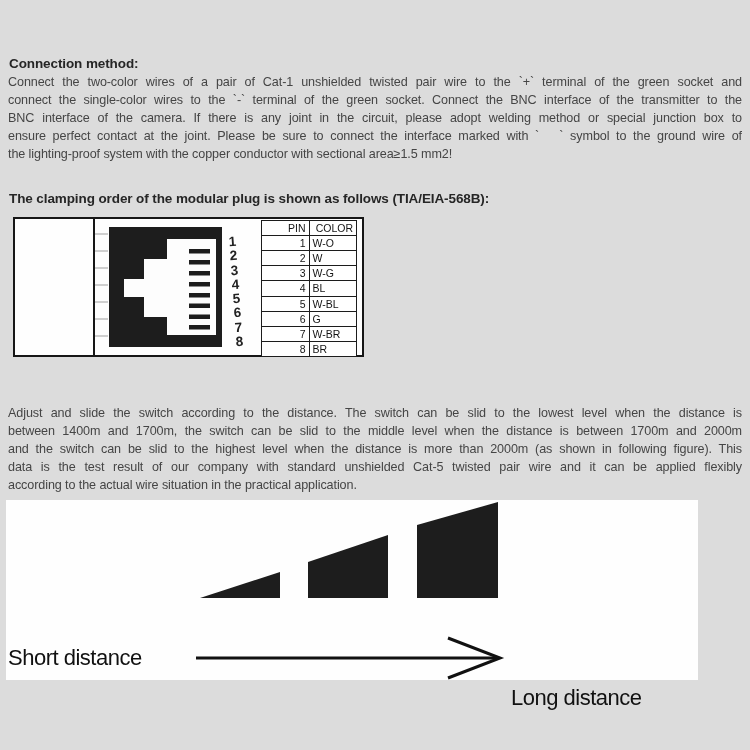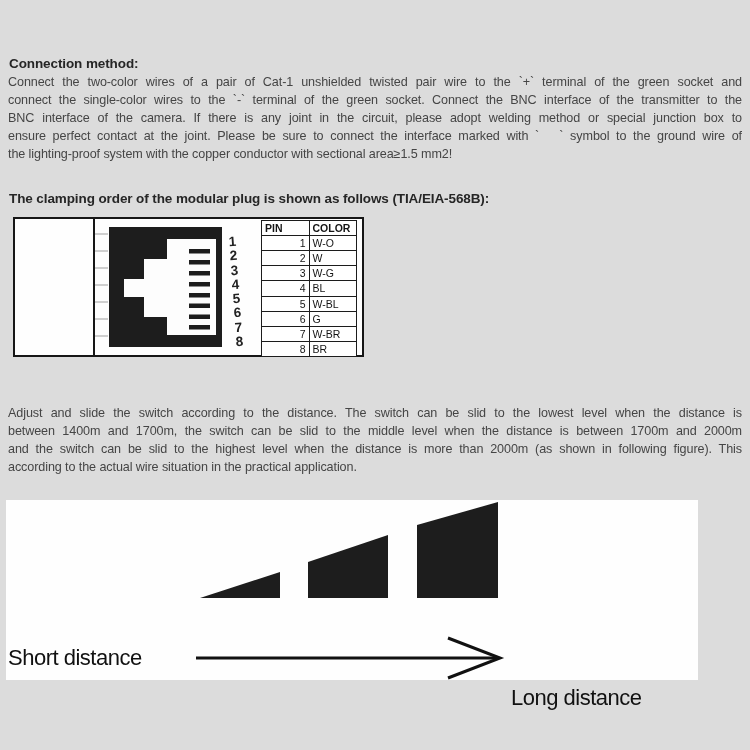--- a/index.html
+++ b/index.html
@@ -66,21 +66,21 @@
   table.pin-table{
     position:absolute;left:246px;top:1px;width:96px;height:137px;
     border-collapse:collapse;table-layout:fixed;
     background:#fff;
   }
   table.pin-table th,table.pin-table td{
     border:1px solid #1c1c1c;
     font-size:10.5px;font-weight:normal;color:#141414;
     padding:0 3px;white-space:nowrap;overflow:hidden;
   }
-  table.pin-table th{text-align:left;font-weight:bold;}
+  table.pin-table th{text-align:right;}
   td.pin-num{text-align:right;width:22px;}
   td.pin-color{text-align:left;}
 
   
   .fig-distance{
     position:absolute;left:6px;top:500px;width:692px;height:180px;
     background:#fefefe;
   }
   .fig-distance svg{position:absolute;left:0;top:0;}
   .dist-label{
@@ -180,20 +180,21 @@
       </tr>
     </tbody>
       </table>
   </div>
 
 
   <div class="para p-adjusting">
     <div class="jline">Adjust and slide the switch according to the distance. The switch can be slid to the lowest level when the distance is</div>
     <div class="jline">between 1400m and 1700m, the switch can be slid to the middle level when the distance is between 1700m and 2000m</div>
     <div class="jline">and the switch can be slid to the highest level when the distance is more than 2000m (as shown in following figure). This</div>
+    <div class="jline">data is the test result of our company with standard unshielded Cat-5 twisted pair wire and it can be applied flexibly</div>
     <div class="jline last">according to the actual wire situation in the practical application.</div>
   </div>
 
   <div class="fig-distance">
     <svg width="692" height="180" viewBox="0 0 692 180">
       <polygon points="194,98 274,98 274,72" fill="#1d1d1d"></polygon>
       <polygon points="302,62 382,35 382,98 302,98" fill="#1d1d1d"></polygon>
       <polygon points="411,25 492,2 492,98 411,98" fill="#1d1d1d"></polygon>
       <line x1="190" y1="158" x2="492" y2="158" stroke="#111" stroke-width="3"></line>
       <polyline points="442,138 494,158 442,178" fill="none" stroke="#111" stroke-width="3"></polyline>

